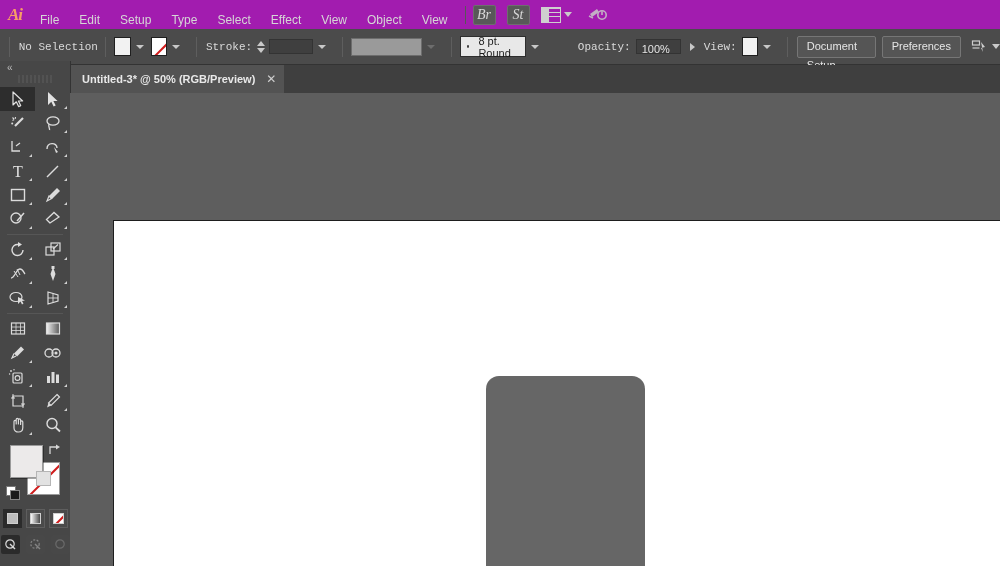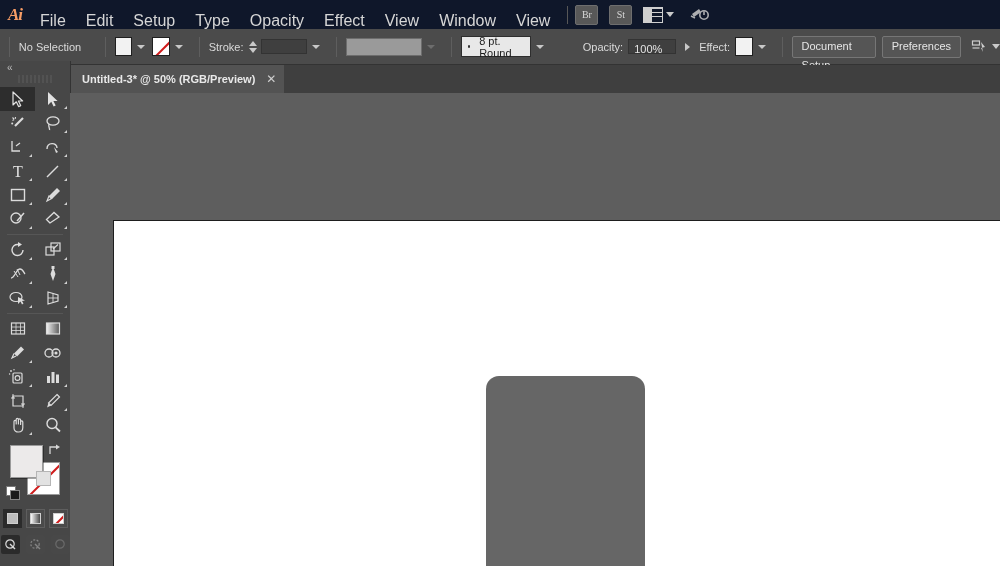--- a/index.html
+++ b/index.html
@@ -17,56 +17,57 @@
     font-size: 11px;
     color: #d2d2d2;
     user-select: none;
   }
 
   
   .menubar {
     position: absolute;
     left: 0; top: 0;
     width: 1000px; height: 29px;
-    background: #0f172a;
+    background: #a21caf;
     display: flex;
     align-items: center;
     border-bottom: 1px solid #323232;
   }
   .ai-logo {
     width: 30px; height: 29px;
     display: flex; align-items: center; justify-content: center;
     font-size: 17px; font-weight: bold;
     color: #f79d66;
     font-family: "Liberation Serif", serif;
     font-style: italic;
     letter-spacing: -1px;
   }
   .menu-item {
     padding: 0 10px;
     height: 18px;
     line-height: 29px;
-    font-size: 16px;
+    font-size: 12px;
     color: #d6d6d6;
   }
   .mb-sep {
     width: 1px; height: 18px;
     background: #575757;
     margin: 0 7px;
   }
   .mb-btn {
     width: 21px; height: 18px;
     border: 1px solid #6e6e6e;
     border-radius: 2px;
     background: #585858;
     color: #d8d8d8;
-    font-size: 10px;
+    font-size: 14px;
     display: flex; align-items: center; justify-content: center;
     margin-right: 11px;
     font-family: "Liberation Serif", serif;
+    font-style: italic;
   }
   .arrange-ico {
     width: 18px; height: 14px;
     border: 1.5px solid #cfcfcf;
     display: flex;
     margin-right: 3px;
   }
   .arrange-ico i { display:block; height:100%; }
   .arrange-ico .l { width: 40%; background: #cfcfcf; }
   .arrange-ico .r { width: 60%; border-left: 1.5px solid #cfcfcf;
@@ -84,21 +85,21 @@
   .controlbar {
     position: absolute;
     left: 0; top: 29px;
     width: 1000px; height: 35px;
     background: #4b4b4b;
     border-bottom: 1px solid #333;
     display: flex;
     align-items: center;
   }
   .cb-sep { width: 1px; height: 20px; background: #5e5e5e; margin: 0 9px; }
-  .cb-label { font-size: 11px; color: #dadada; margin-right: 5px; white-space: nowrap; }
+  .cb-label { font-size: 11px; color: #dadada; margin-right: 5px; white-space: nowrap; font-family: Liberation Mono, monospace; }
   .swatch {
     width: 20px; height: 17px;
     border: 1px solid #1f1f1f;
     background: #f2f2f2;
   }
   .swatch.none {
     background: #ffffff;
     position: relative; overflow: hidden;
   }
   .swatch.none::after {
@@ -381,24 +382,24 @@
 
 <div id="app">
 
   <div class="menubar">
     <div class="ai-logo">Ai</div>
 
     <div class="menu-item">File</div>
     <div class="menu-item">Edit</div>
     <div class="menu-item">Setup</div>
     <div class="menu-item">Type</div>
-    <div class="menu-item">Opacity</div>
+    <div class="menu-item">Select</div>
     <div class="menu-item">Effect</div>
     <div class="menu-item">View</div>
-    <div class="menu-item">Window</div>
+    <div class="menu-item">Object</div>
     <div class="menu-item">View</div>
 
     <div class="mb-sep"></div>
 
     <div class="mb-btn">Br</div>
     <div class="mb-btn">St</div>
 
     <div style="display:flex;align-items:center;">
       <span class="arrange-ico">
           <i class="l"></i>
@@ -448,21 +449,21 @@
     <div class="stroke-style">
       <span class="dot"></span>
       <span>8 pt. Round</span>
     </div>
     <span class="mini-chev"></span>
 
     <div class="cb-label" style="margin-left:4px;padding-left:28px;">Opacity:</div>
     <div class="field" style="width:58px;">100%</div>
     <span class="arrow-r"></span>
 
-    <div class="cb-label">Effect:</div>
+    <div class="cb-label">View:</div>
     <div class="swatch"></div>
     <span class="mini-chev"></span>
 
     <div class="cb-sep"></div>
 
     <div class="cb-button">Document Setup</div>
     <div class="cb-button">Preferences</div>
 
     <div style="display:flex;align-items:center;margin-left:4px;">
       <svg width="16" height="16" viewBox="0 0 16 16">

